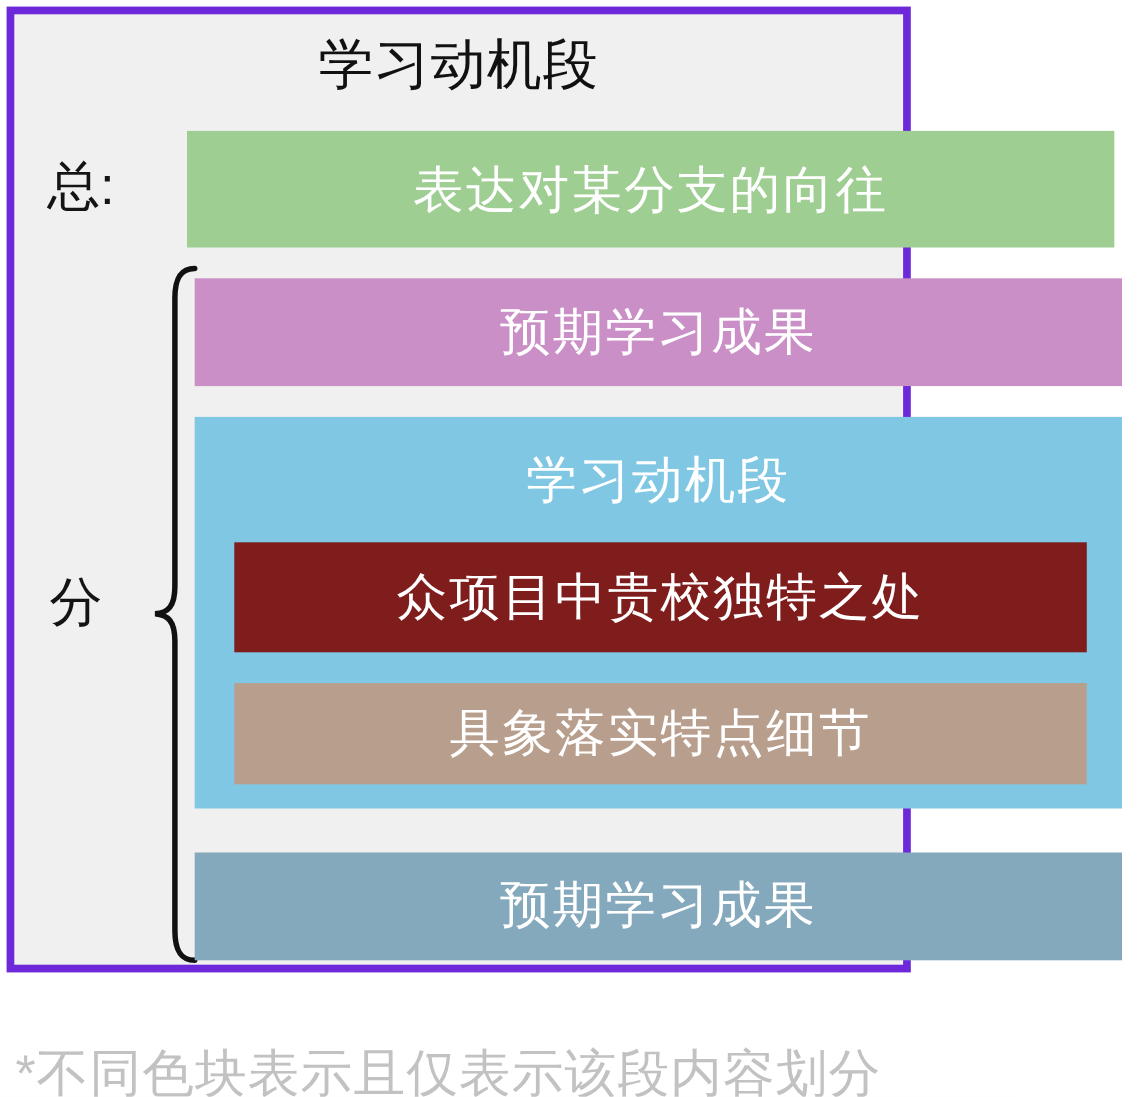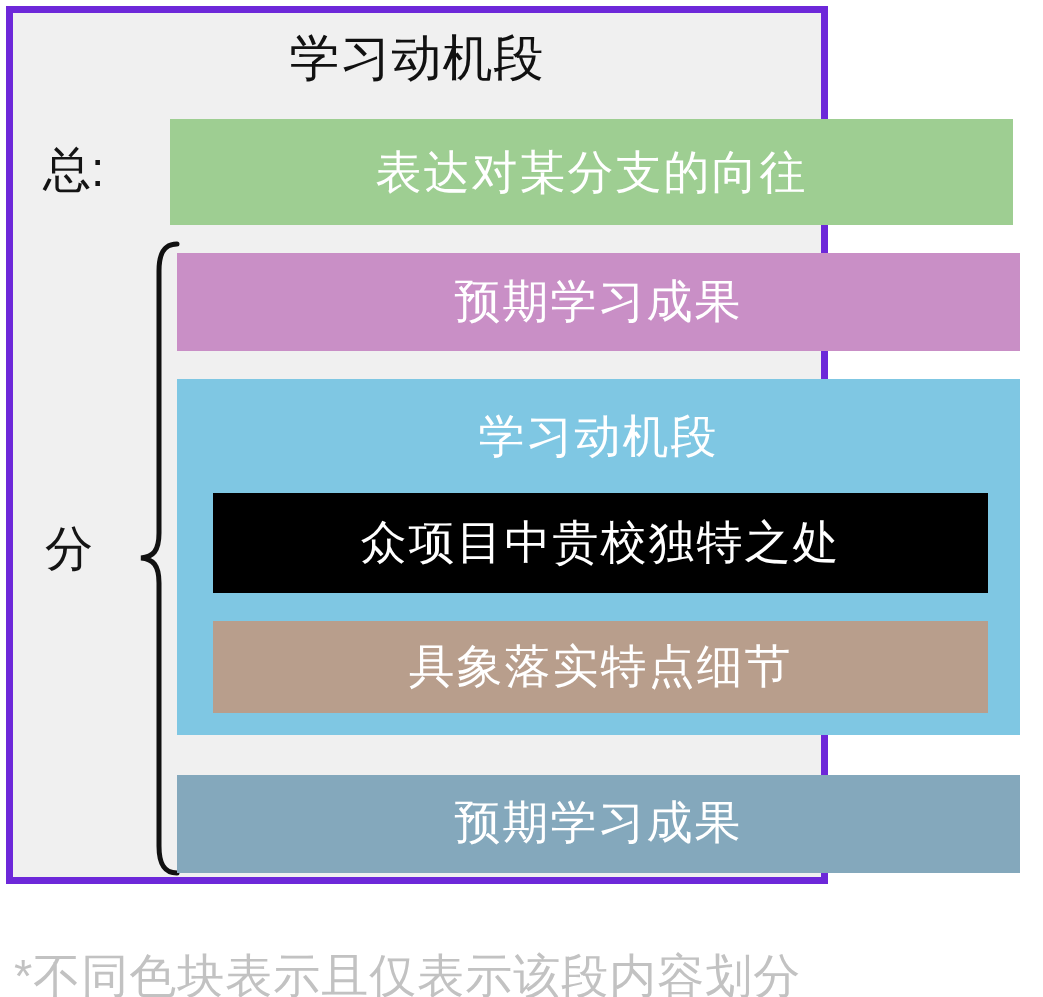--- a/index.html
+++ b/index.html
@@ -112,21 +112,21 @@
     background: #7FC7E3;
   }
   #block-program-motive > .block-label { top: 34px; }
 
   
   #block-uniqueness {
     left: 200px;
     top: 480px;
     width: 775px;
     height: 100px;
-    background: #000000;
+    background: #7f1d1d;
   }
   #block-uniqueness > .block-label { top: 26px; }
 
   
   #block-concrete-details {
     left: 200px;
     top: 608px;
     width: 775px;
     height: 92px;
     background: #B89E8C;

